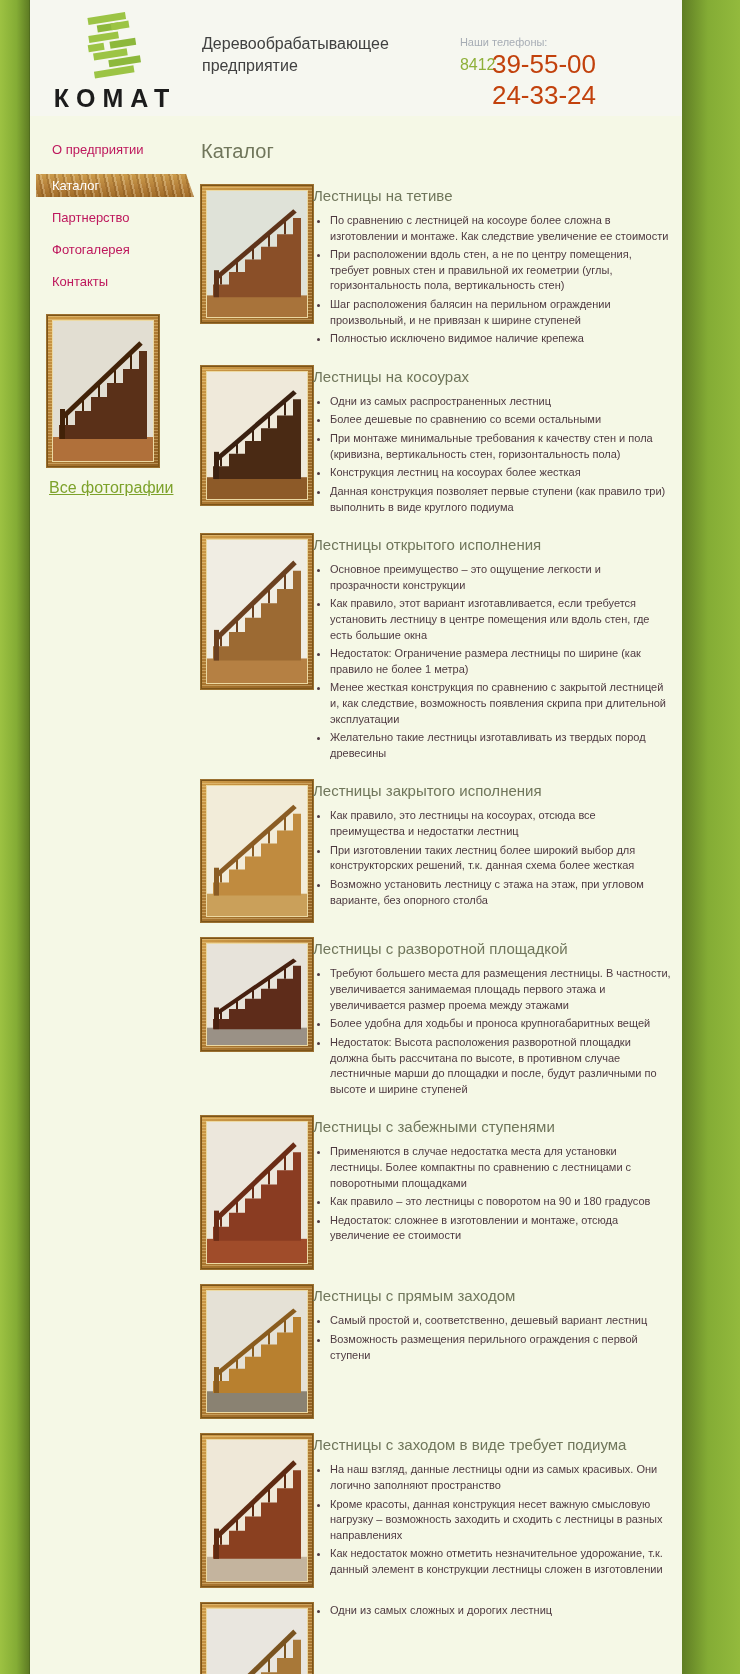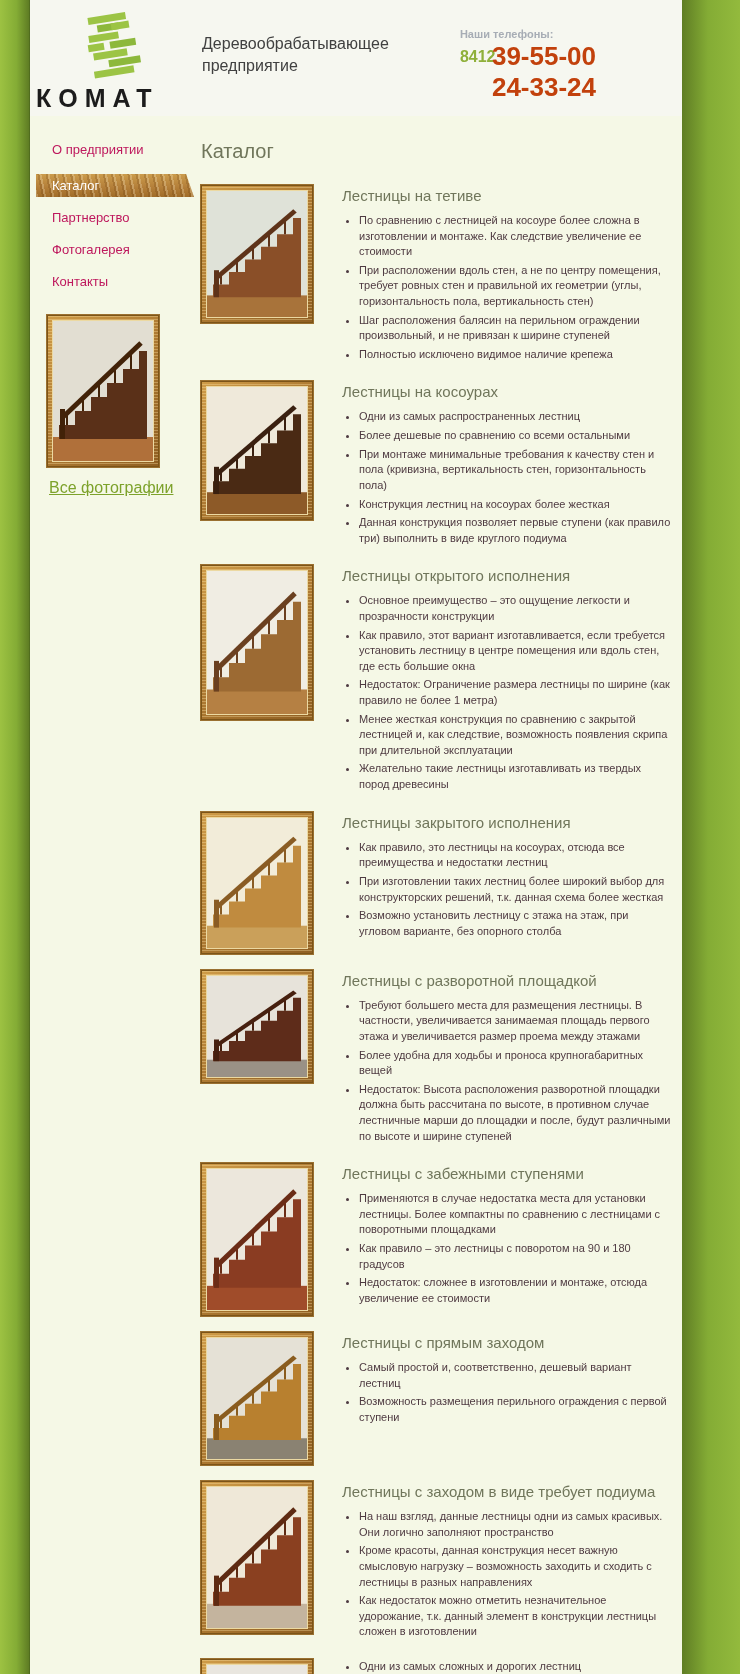--- a/index.html
+++ b/index.html
@@ -6,25 +6,25 @@
   *{box-sizing:border-box;}
   body{font-family:"Liberation Sans","DejaVu Sans",sans-serif;}
   .page{width:740px;min-height:1674px;position:relative;background:#f5f8e6;overflow:hidden;}
   .edge{position:absolute;top:0;bottom:0;z-index:5;}
   .edge-left{left:0;width:30px;background:linear-gradient(90deg,#9dc242 0%,#84ac35 55%,#5f7d24 96%,#46611a 100%);}
   .edge-right{right:0;width:58px;background:linear-gradient(90deg,#5f7d24 0%,#84ac35 45%,#93ba3d 100%);}
   .inner{margin:0 58px 0 30px;position:relative;z-index:2;min-height:1674px;display:flex;flex-direction:column;}
 
   
   header{height:116px;background:#f6f7f0;display:flex;align-items:flex-start;padding-left:6px;}
-  .logo{display:block;width:158px;text-decoration:none;padding-top:8px;cursor:pointer;}
+  .logo{display:block;width:158px;text-align:center;text-decoration:none;padding-top:8px;cursor:pointer;}
   .logo-mark{display:block;margin:0 auto;width:78px;height:74px;}
   .logo-text{display:block;font-size:25px;font-weight:bold;letter-spacing:7px;color:#1c1c1c;margin-top:2px;}
   .company{margin-left:8px;margin-top:33px;font-size:16px;color:#404040;line-height:1.4;}
-  .phones{margin-left:auto;margin-right:86px;margin-top:28px;white-space:nowrap;font-weight:bold;}
+  .phones{margin-left:auto;margin-right:86px;margin-top:36px;white-space:nowrap;}
   .phones-label{color:#a7adb5;font-size:11px;margin-bottom:1px;}
   .phone-line{display:flex;align-items:flex-start;}
   .phone-code{color:#8fb03a;font-size:16px;margin-top:7px;width:32px;text-align:right;}
   .phone-num{font-size:26px;color:#c2410c;}
   .phone-line.second{margin-left:32px;}
 
   
   .content-row{display:flex;flex:1;}
   aside{width:165px;flex:0 0 165px;padding:26px 0 0 22px;}
   .nav-item{display:block;font-size:13px;color:#be185d;text-decoration:none;margin-bottom:17px;cursor:pointer;}
@@ -32,21 +32,21 @@
      background:
        repeating-linear-gradient(78deg, rgba(255,244,214,.25) 0 2px, rgba(0,0,0,0) 2px 6px, rgba(96,54,12,.22) 6px 8px),
        linear-gradient(180deg,#cb9c4c 0%,#b5803a 55%,#a06c28 100%);
      clip-path:polygon(0 0,95% 0,100% 100%,0 100%);
      margin-bottom:13px;}
   .side-photo-wrap{margin:26px 0 0 -5px;}
   .all-photos{display:inline-block;margin:12px 0 0 -3px;font-size:16px;color:#7da22b;text-decoration:underline;cursor:pointer;}
 
   main{flex:1;padding:24px 8px 0 6px;}
   h1{font-size:20px;font-weight:400;color:#70765b;margin:0 0 22px 0;}
-  .section{display:flex;gap:29px;margin-bottom:16px;}
+  .section{display:flex;gap:0;margin-bottom:16px;}
   .sec-text{flex:1;padding-right:2px;}
   h2{font-size:15px;font-weight:400;color:#70765b;margin:2px 0 9px 0;}
   ul{margin:0;padding-left:17px;}
   li{font-size:11px;line-height:1.42;color:#4e3a41;margin-bottom:3px;}
 
   
   .photo-frame{flex:0 0 112px;width:112px;height:150px;padding:5px;cursor:pointer;
     background:
       repeating-linear-gradient(0deg, rgba(255,230,170,.35) 0 1px, rgba(0,0,0,0) 1px 3px),
       linear-gradient(135deg,#cf9c48 0%,#b07c33 45%,#8f5f22 100%);

